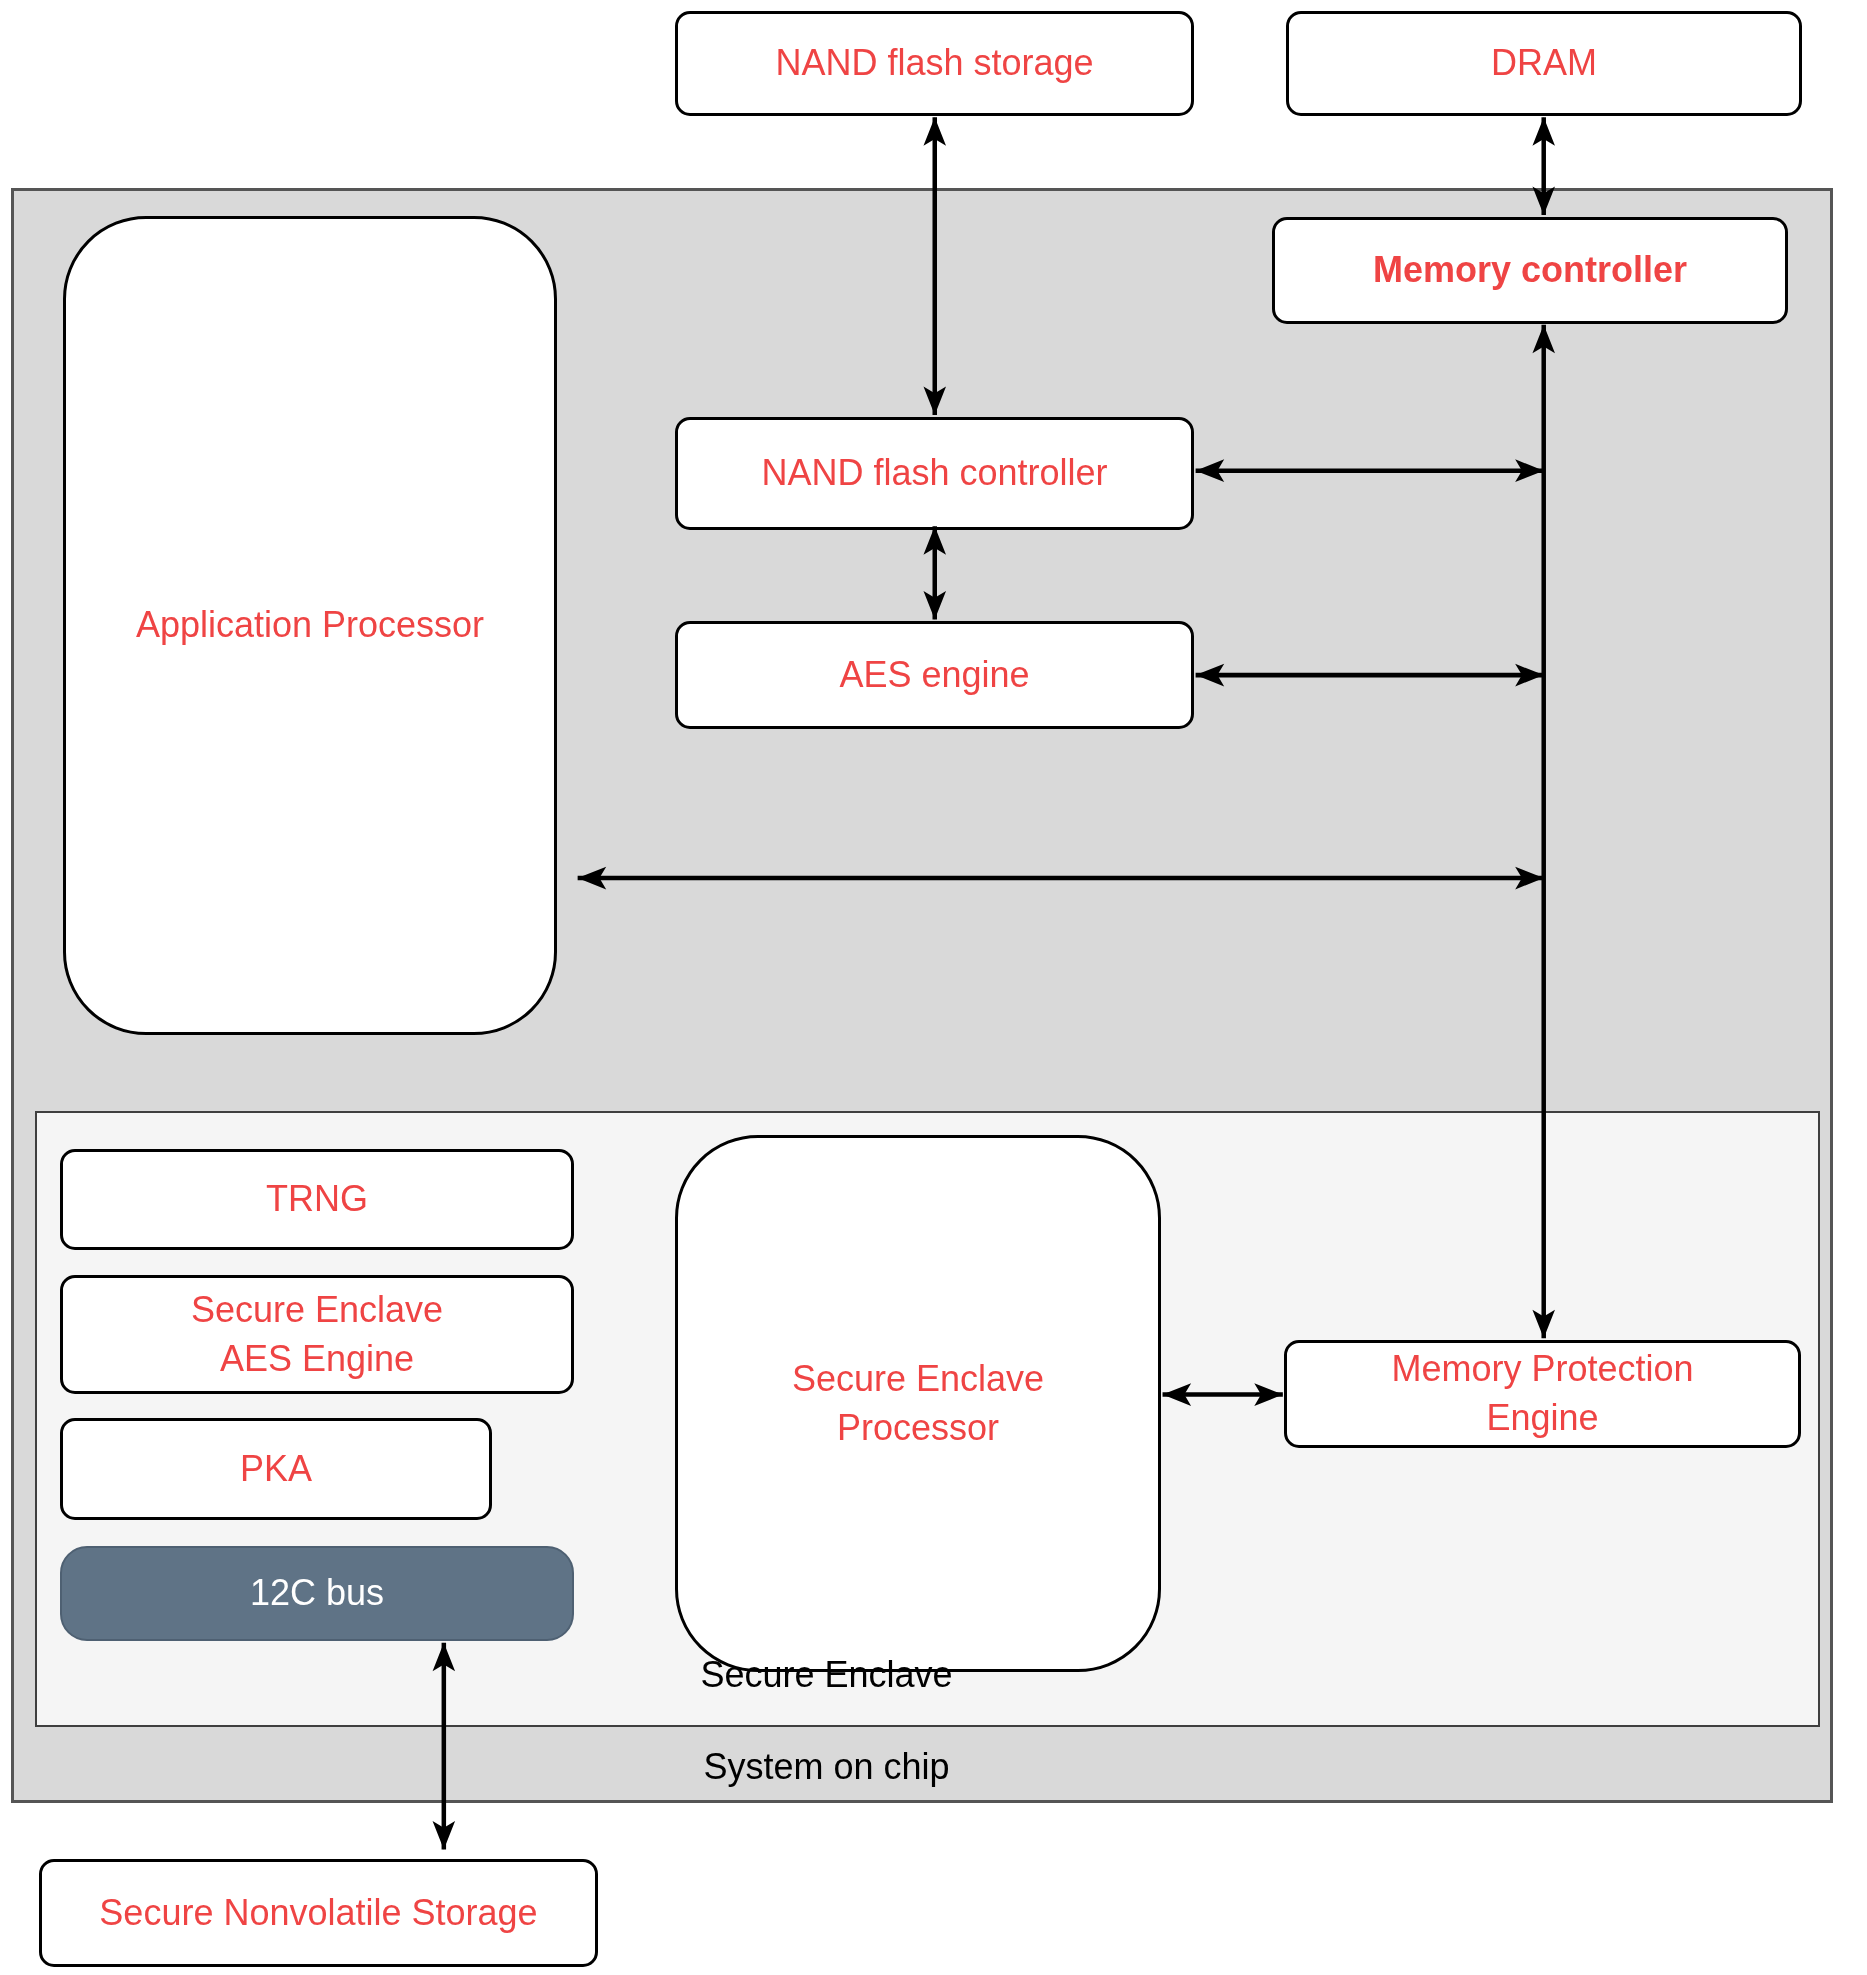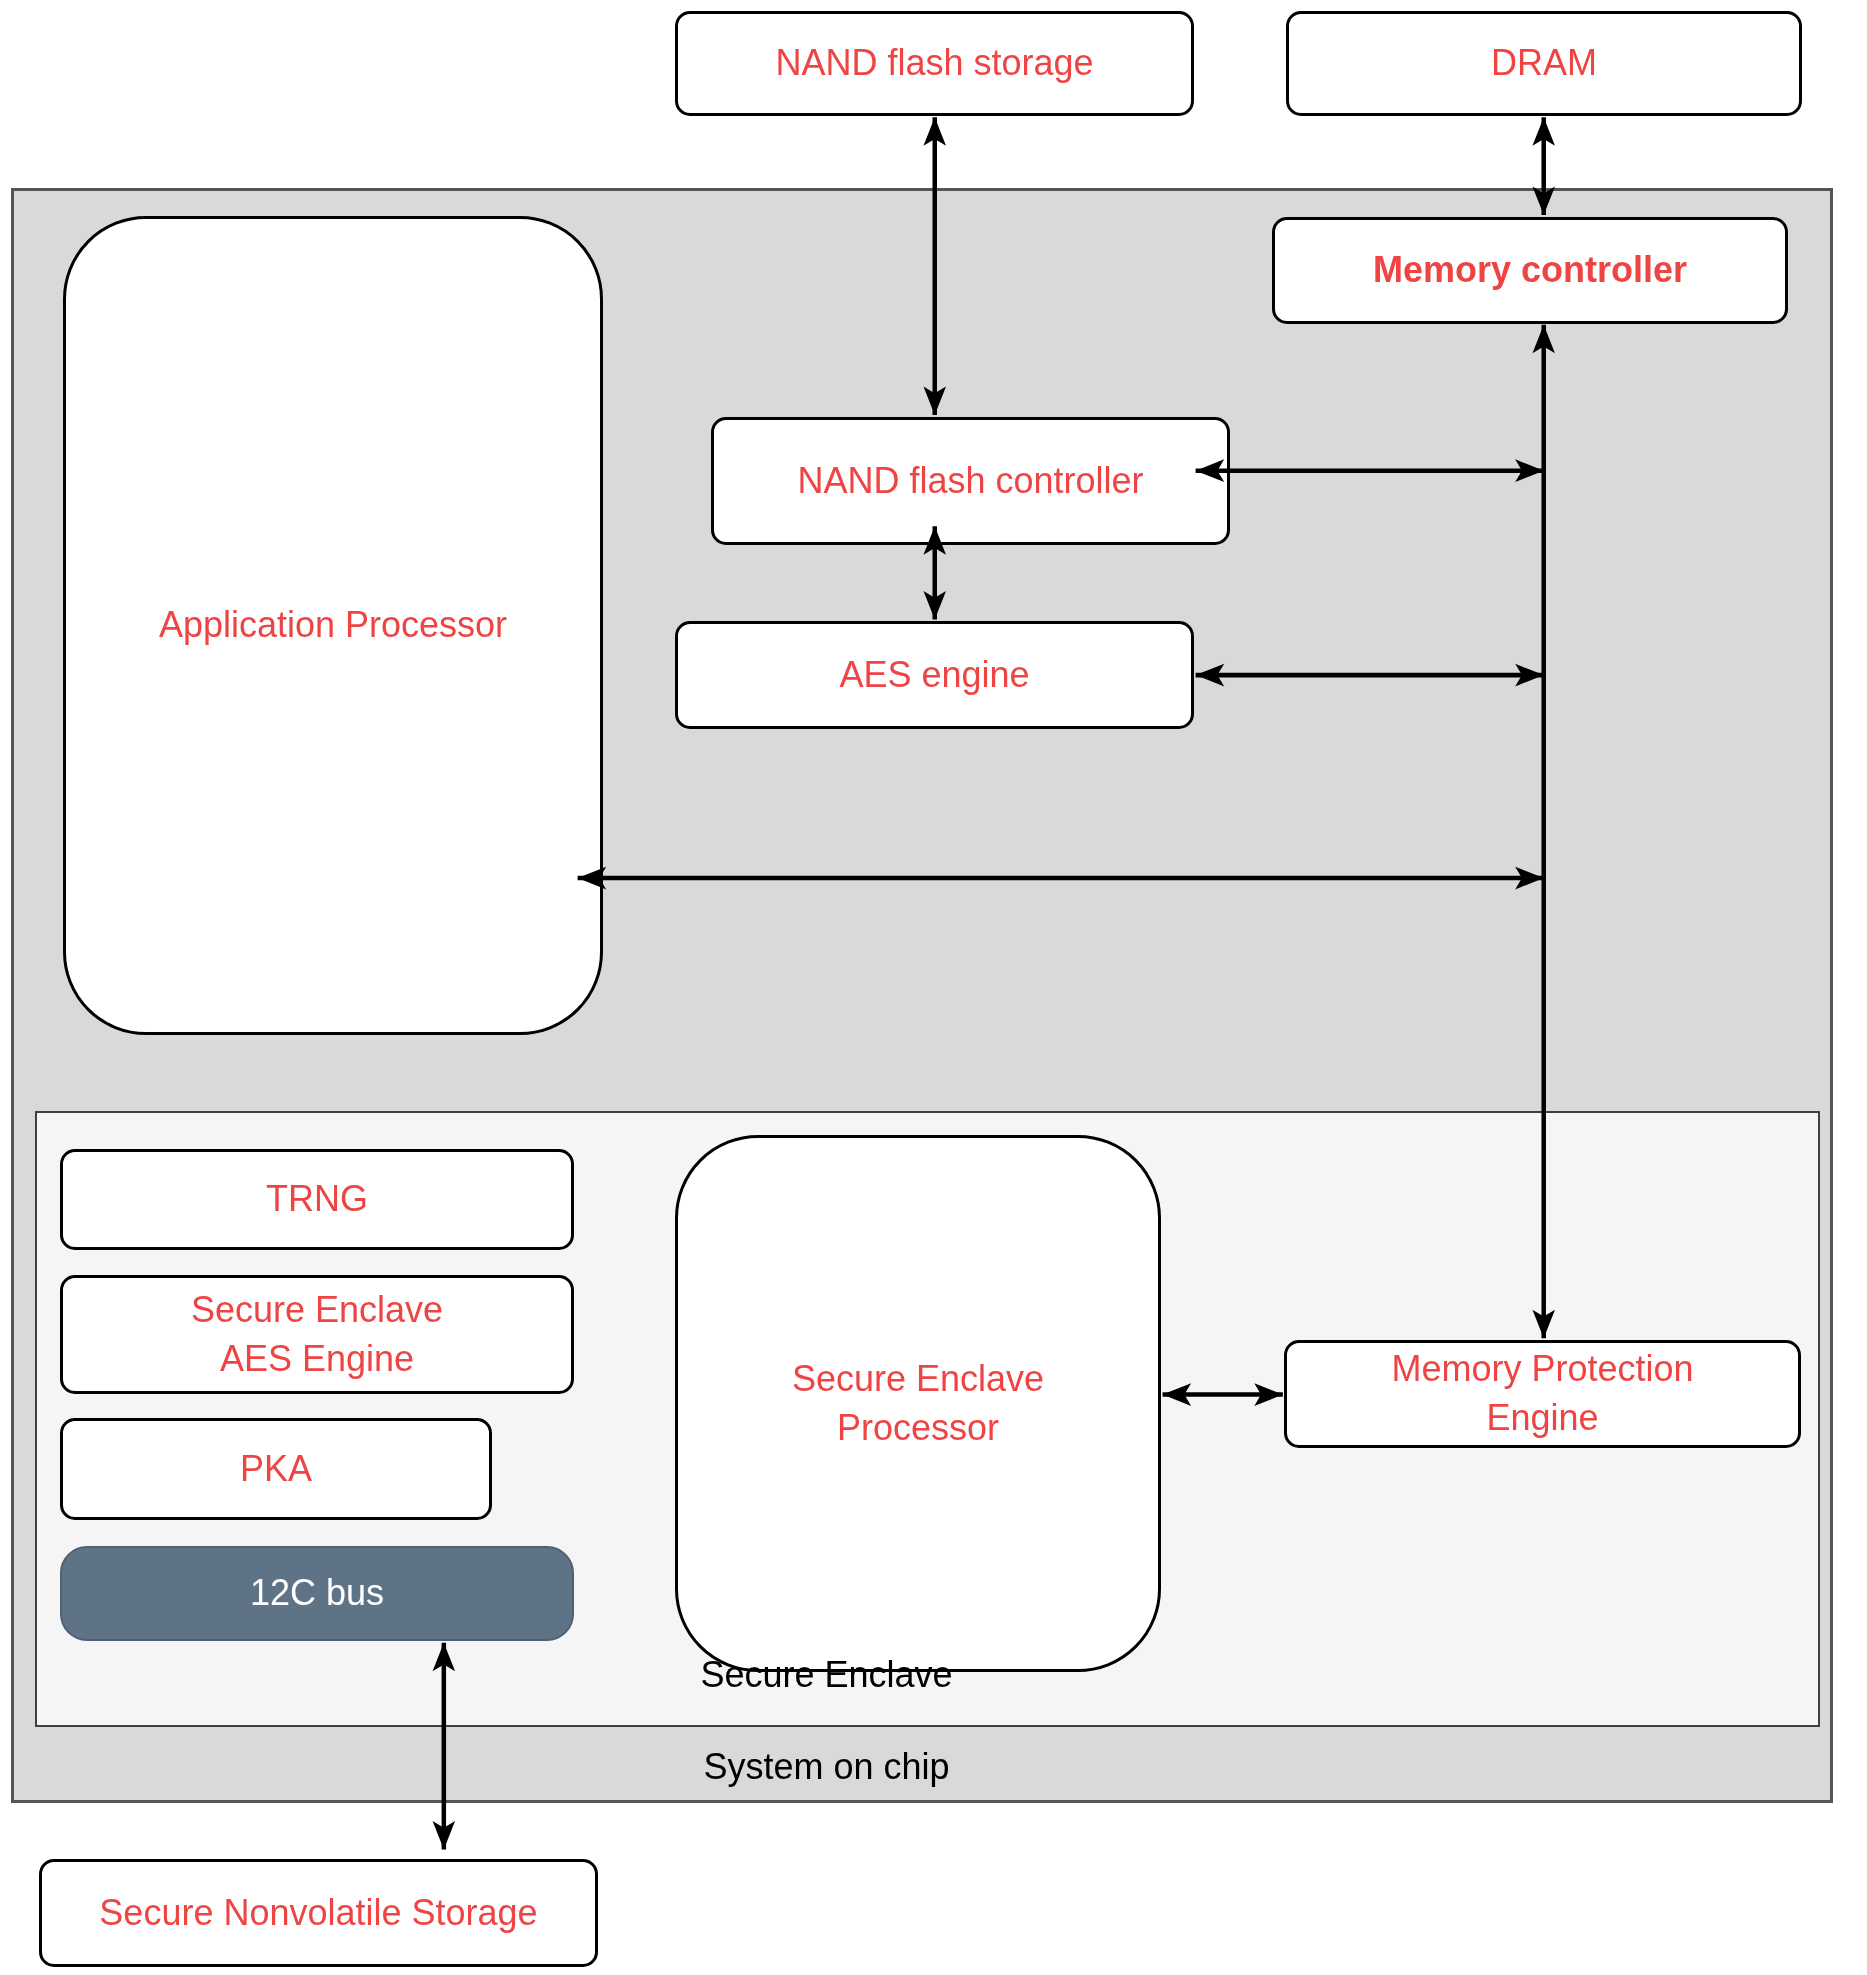--- a/index.html
+++ b/index.html
@@ -74,25 +74,25 @@
   <div class="region soc" style="left:11.3px; top:188px; width:1822px; height:1615px;"></div>
 
   <div class="region enclave" style="left:35px; top:1111px; width:1785px; height:616px;"></div>
 
   <div class="node" style="left:675px; top:10.5px; width:519px; height:105px;">NAND flash storage</div>
 
   <div class="node" style="left:1286px; top:10.5px; width:516px; height:105px;">DRAM</div>
 
   <div class="node" style="left:1272px; top:217px; width:516px; height:107px;font-weight:bold;">Memory controller</div>
 
-  <div class="node" style="left:675px; top:417px; width:519px; height:128px;margin-left:36px;">NAND flash controller</div>
+  <div class="node" style="left:675px; top:417px; width:519px; height:113px;">NAND flash controller</div>
 
   <div class="node" style="left:675px; top:621px; width:519px; height:108px;">AES engine</div>
 
-  <div class="node big" style="left:63px; top:216px; width:540px; height:819px;">Application Processor</div>
+  <div class="node big" style="left:63px; top:216px; width:494px; height:819px;">Application Processor</div>
 
   <div class="node" style="left:60px; top:1149px; width:514px; height:101px;">TRNG</div>
 
   <div class="node" style="left:60px; top:1275px; width:514px; height:119px;">Secure Enclave
 AES Engine</div>
 
   <div class="node" style="left:60px; top:1418px; width:432px; height:102px;">PKA</div>
 
   <div class="node bus" style="left:60px; top:1546px; width:514px; height:95px;border-radius:27px;">12C bus</div>
 

